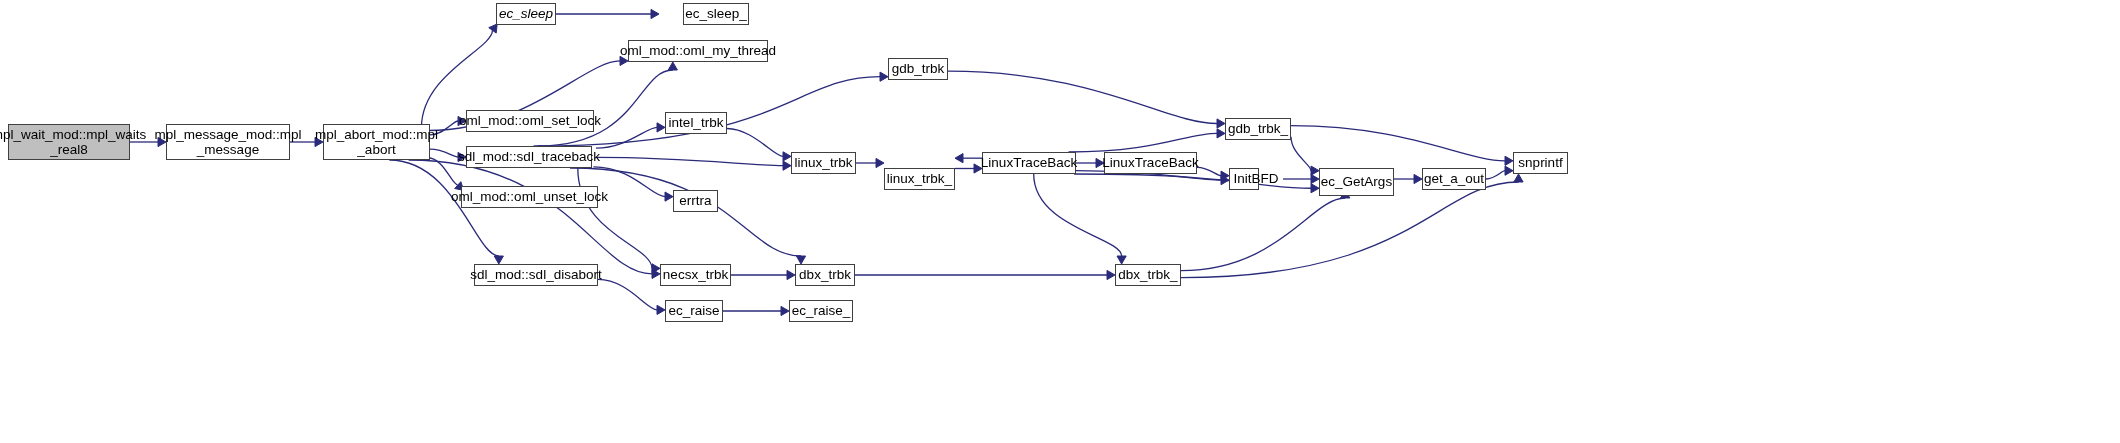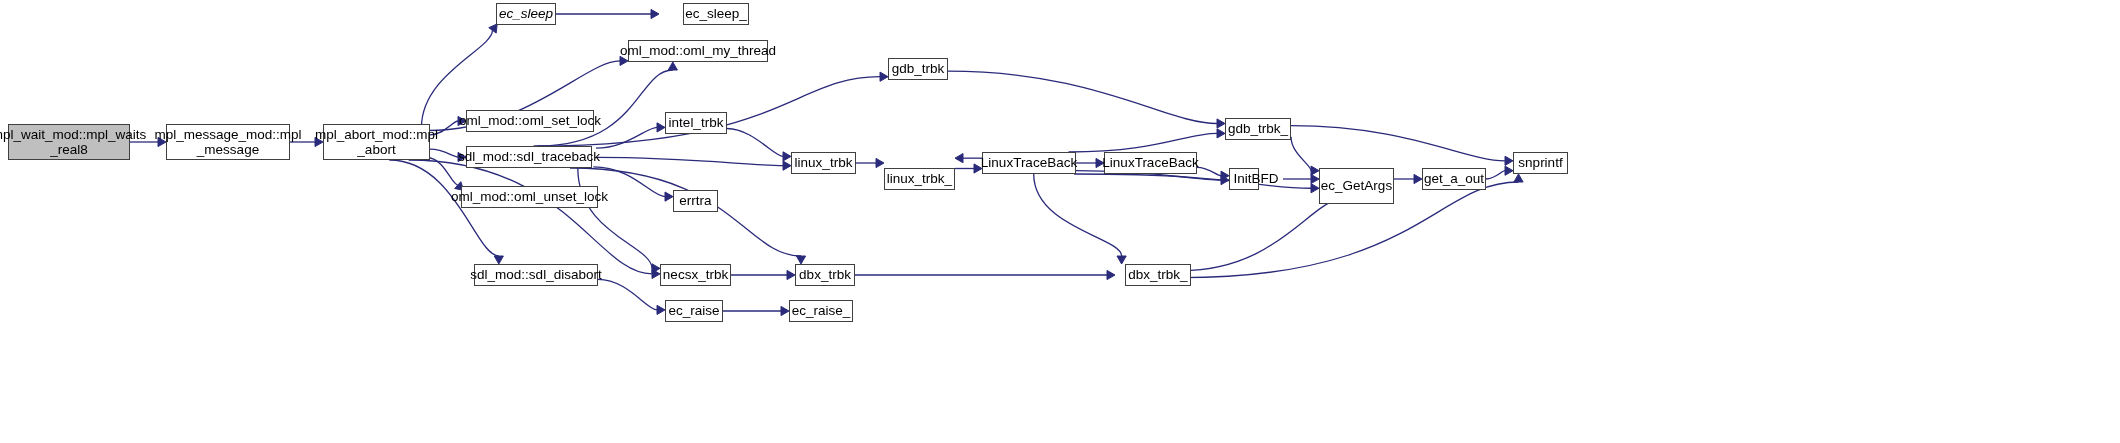--- a/index.html
+++ b/index.html
@@ -119,18 +119,18 @@
       <div class="node" style="left: 665px; top: 300px; width: 58px; height: 22px;">ec_raise</div>
       <div class="node" style="left: 888px; top: 58px; width: 60px; height: 22px;">gdb_trbk</div>
       <div class="node" style="left: 791px; top: 152px; width: 65px; height: 22px;">linux_trbk</div>
       <div class="node" style="left: 795px; top: 264px; width: 60px; height: 22px;">dbx_trbk</div>
       <div class="node" style="left: 789px; top: 300px; width: 64px; height: 22px;">ec_raise_</div>
       <div class="node" style="left: 884px; top: 168px; width: 71px; height: 22px;">linux_trbk_</div>
       <div class="node" style="left: 982px; top: 152px; width: 94px; height: 22px;">LinuxTraceBack</div>
       <div class="node" style="left: 1104px; top: 152px; width: 93px; height: 22px;">LinuxTraceBack</div>
       <div class="node" style="left: 1229px; top: 168px; width: 30px; height: 22px; padding-left: 24px;">InitBFD</div>
       <div class="node" style="left: 1225px; top: 118px; width: 66px; height: 22px;">gdb_trbk_</div>
-      <div class="node" style="left: 1115px; top: 264px; width: 66px; height: 22px; margin-left: 10px;">dbx_trbk_</div>
-      <div class="node" style="left: 1319px; top: 168px; width: 75px; height: 36px;">ec_GetArgs</div>
+      <div class="node" style="left: 1115px; top: 264px; width: 66px; height: 22px;">dbx_trbk_</div>
+      <div class="node" style="left: 1319px; top: 168px; width: 75px; height: 28px;">ec_GetArgs</div>
       <div class="node" style="left: 1422px; top: 168px; width: 64px; height: 22px;">get_a_out</div>
       <div class="node" style="left: 1513px; top: 152px; width: 55px; height: 22px;">snprintf</div>
     </div>
 </div>
 
 </body></html>

